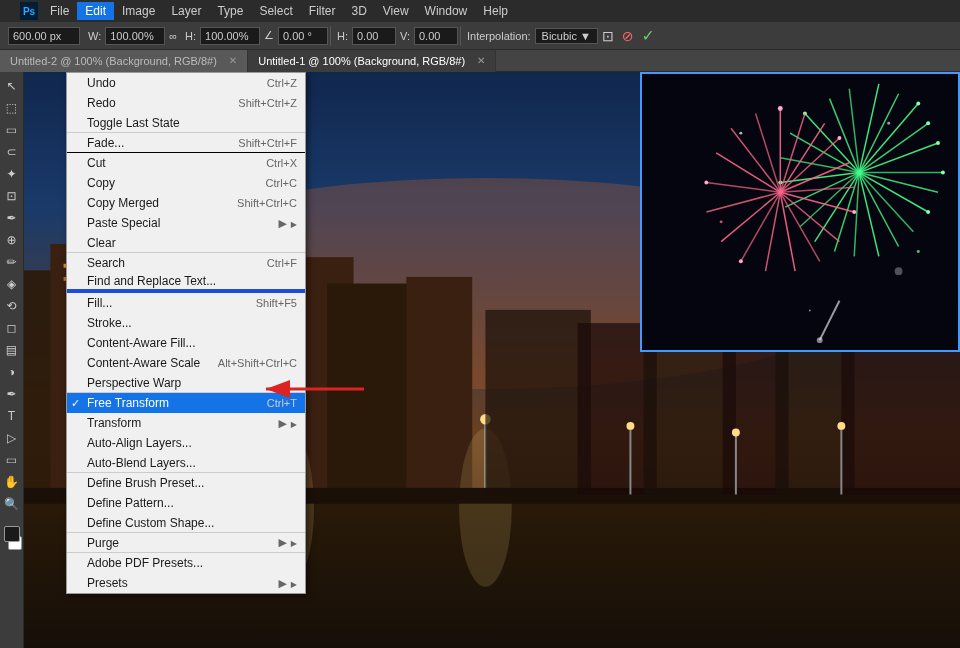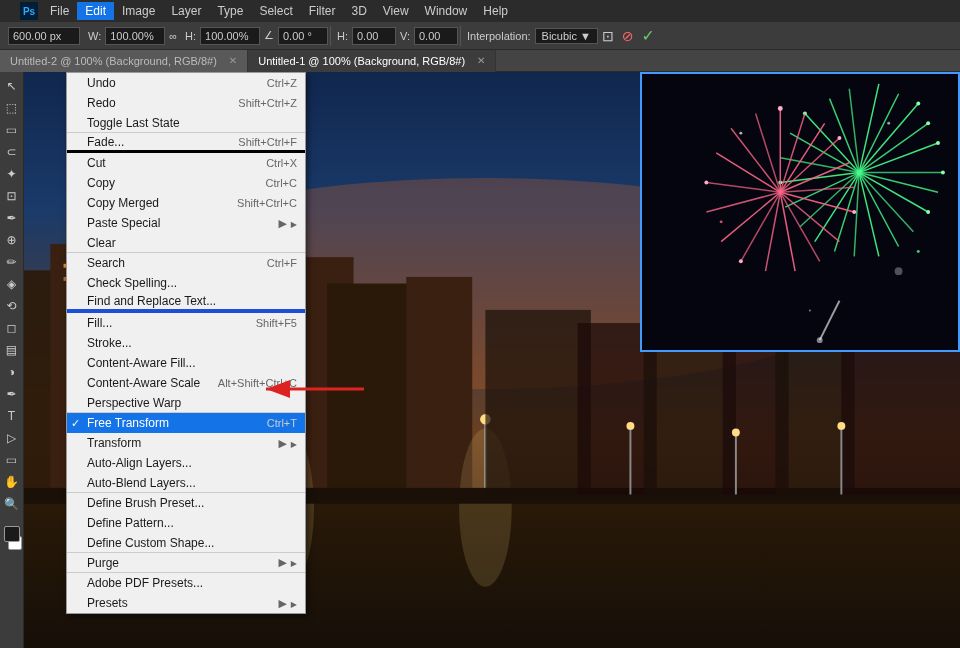--- a/index.html
+++ b/index.html
@@ -436,21 +436,21 @@
         <span>Undo</span>
         <span class="shortcut">Ctrl+Z</span>
       </div>
       <div class="menu-item">
         <span>Redo</span>
         <span class="shortcut">Shift+Ctrl+Z</span>
       </div>
       <div class="menu-item" style="border-bottom:1px solid #ccc;">
         <span>Toggle Last State</span>
       </div>
-      <div class="menu-item" style="border-bottom:3px solid #000000;">
+      <div class="menu-item" style="border-bottom:1px solid #000000;">
         <span>Fade...</span>
         <span class="shortcut">Shift+Ctrl+F</span>
       </div>
       <div class="menu-item">
         <span>Cut</span>
         <span class="shortcut">Ctrl+X</span>
       </div>
       <div class="menu-item">
         <span>Copy</span>
         <span class="shortcut">Ctrl+C</span>
@@ -462,23 +462,20 @@
       <div class="menu-item">
         <span>Paste Special</span>
         <span class="shortcut has-submenu">▶</span>
       </div>
       <div class="menu-item" style="border-bottom:1px solid #ccc;">
         <span>Clear</span>
       </div>
       <div class="menu-item">
         <span>Search</span>
         <span class="shortcut">Ctrl+F</span>
-      </div>
-      <div class="menu-item">
-        <span>Check Spelling...</span>
       </div>
       <div class="menu-item" style="border-bottom:4px solid #1d4ed8;">
         <span>Find and Replace Text...</span>
       </div>
       <div class="menu-item">
         <span>Fill...</span>
         <span class="shortcut">Shift+F5</span>
       </div>
       <div class="menu-item">
         <span>Stroke...</span>

